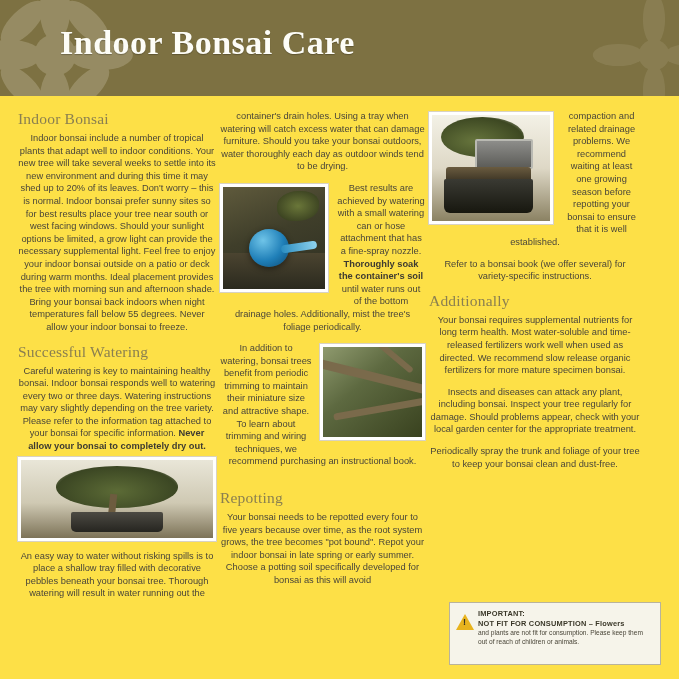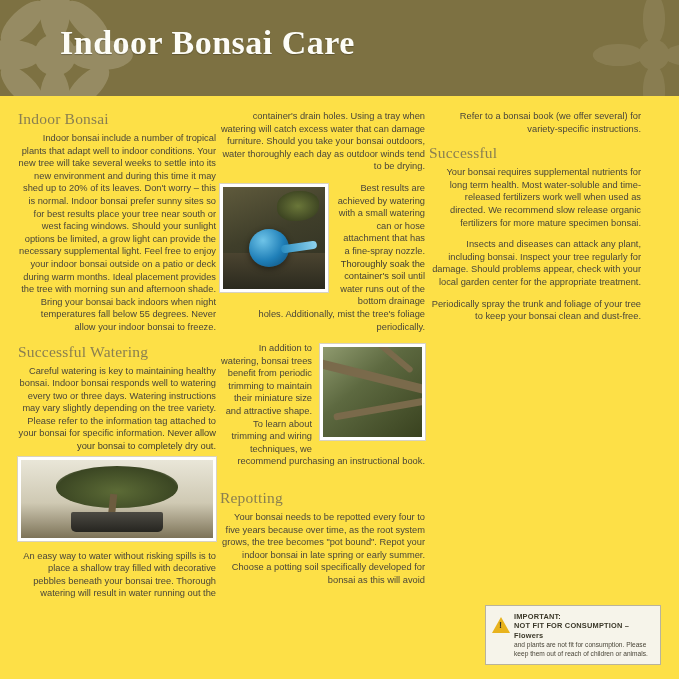--- a/index.html
+++ b/index.html
@@ -66,24 +66,24 @@
     margin: 0 0 4px 0;
     letter-spacing: 0.2px;
   }
   h2.sp { margin-top: 12px; }
   p {
     font-family: "Liberation Sans", sans-serif;
     font-size: 9.3px;
     line-height: 12.6px;
     color: #4a4639;
     margin: 0 0 9px 0;
-    text-align: right;
+    text-align: center;
   }
   p.tight { margin-bottom: 0; }
-  .bold-note { font-weight: normal; color: #3e3b31; }
+  .bold-note { font-weight: bold; color: #3e3b31; }
 
   
   .img {
     border: 3px solid #fff;
     box-shadow: 0 0 0 1px #d8d2c2;
     position: relative;
     overflow: hidden;
   }
 
   
@@ -185,24 +185,24 @@
     border-radius: 3px 3px 0 0;
   }
 
   .clearfix::after { content:""; display:block; clear:both; }
 
   
   .warning {
     position: absolute;
     right: 18px;
     bottom: 14px;
-    width: 176px;
+    width: 212px;
     border: 1px solid #b9b39b;
     background: #f6f4ea;
-    padding: 6px 7px 6px 28px;
+    padding: 6px 7px 18px 28px;
     min-height: 44px;
   }
   .warning .tri {
     position: absolute;
     left: 6px; top: 11px;
     width: 0; height: 0;
     border-left: 9px solid transparent;
     border-right: 9px solid transparent;
     border-bottom: 16px solid #e8b31d;
   }
@@ -304,23 +304,32 @@
           <div class="branch-3"></div>
         </div>
         <p>In addition to watering, bonsai trees benefit from periodic trimming to maintain their miniature size and attractive shape. To learn about trimming and wiring techniques, we recommend purchasing an instructional book.</p>
       </div>
 
       <h2 class="sp">Repotting</h2>
       <p>Your bonsai needs to be repotted every four to five years because over time, as the root system grows, the tree becomes "pot bound". Repot your indoor bonsai in late spring or early summer. Choose a potting soil specifically developed for bonsai as this will avoid</p>
     </div>
 
     <div class="col c3">
+      <div class="clearfix">
+        <div class="img img-trays" style="width:124px; float:left; margin-right:9px;">
+          <div class="tray-tree"></div>
+          <div class="tray-grey"></div>
+          <div class="tray-soil"></div>
+          <div class="tray-black"></div>
+        </div>
+        <p>compaction and related drainage problems. We recommend waiting at least one growing season before repotting your bonsai to ensure that it is well established.</p>
+      </div>
       <p>Refer to a bonsai book (we offer several) for variety-specific instructions.</p>
 
-      <h2>Successful</h2>
+      <h2>Additionally</h2>
       <p>Your bonsai requires supplemental nutrients for long term health. Most water-soluble and time-released fertilizers work well when used as directed. We recommend slow release organic fertilizers for more mature specimen bonsai.</p>
 
       <p>Insects and diseases can attack any plant, including bonsai. Inspect your tree regularly for damage. Should problems appear, check with your local garden center for the appropriate treatment.</p>
       <p>Periodically spray the trunk and foliage of your tree to keep your bonsai clean and dust-free.</p>
     </div>
   </div>
 
   <div class="warning">
     <div class="tri"></div>
     <span class="wtitle"><span>IMPORTANT:</span><br><span>NOT FIT FOR CONSUMPTION</span><span style="font-weight:bold"> – Flowers</span></span>

